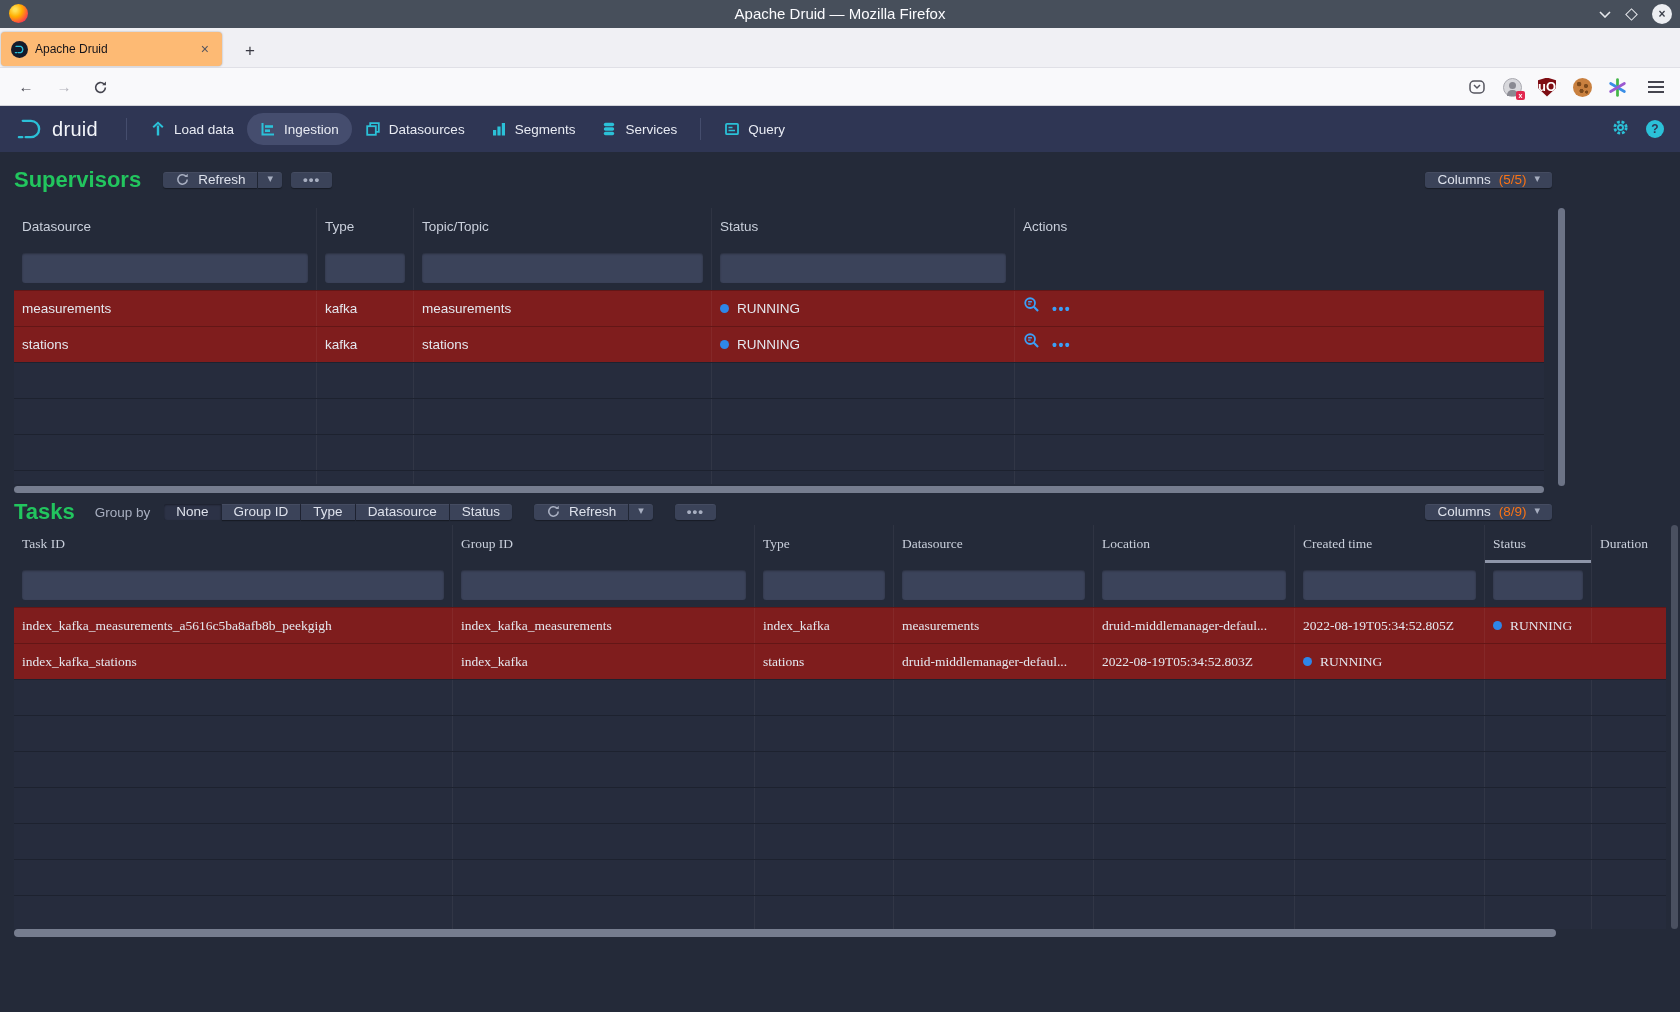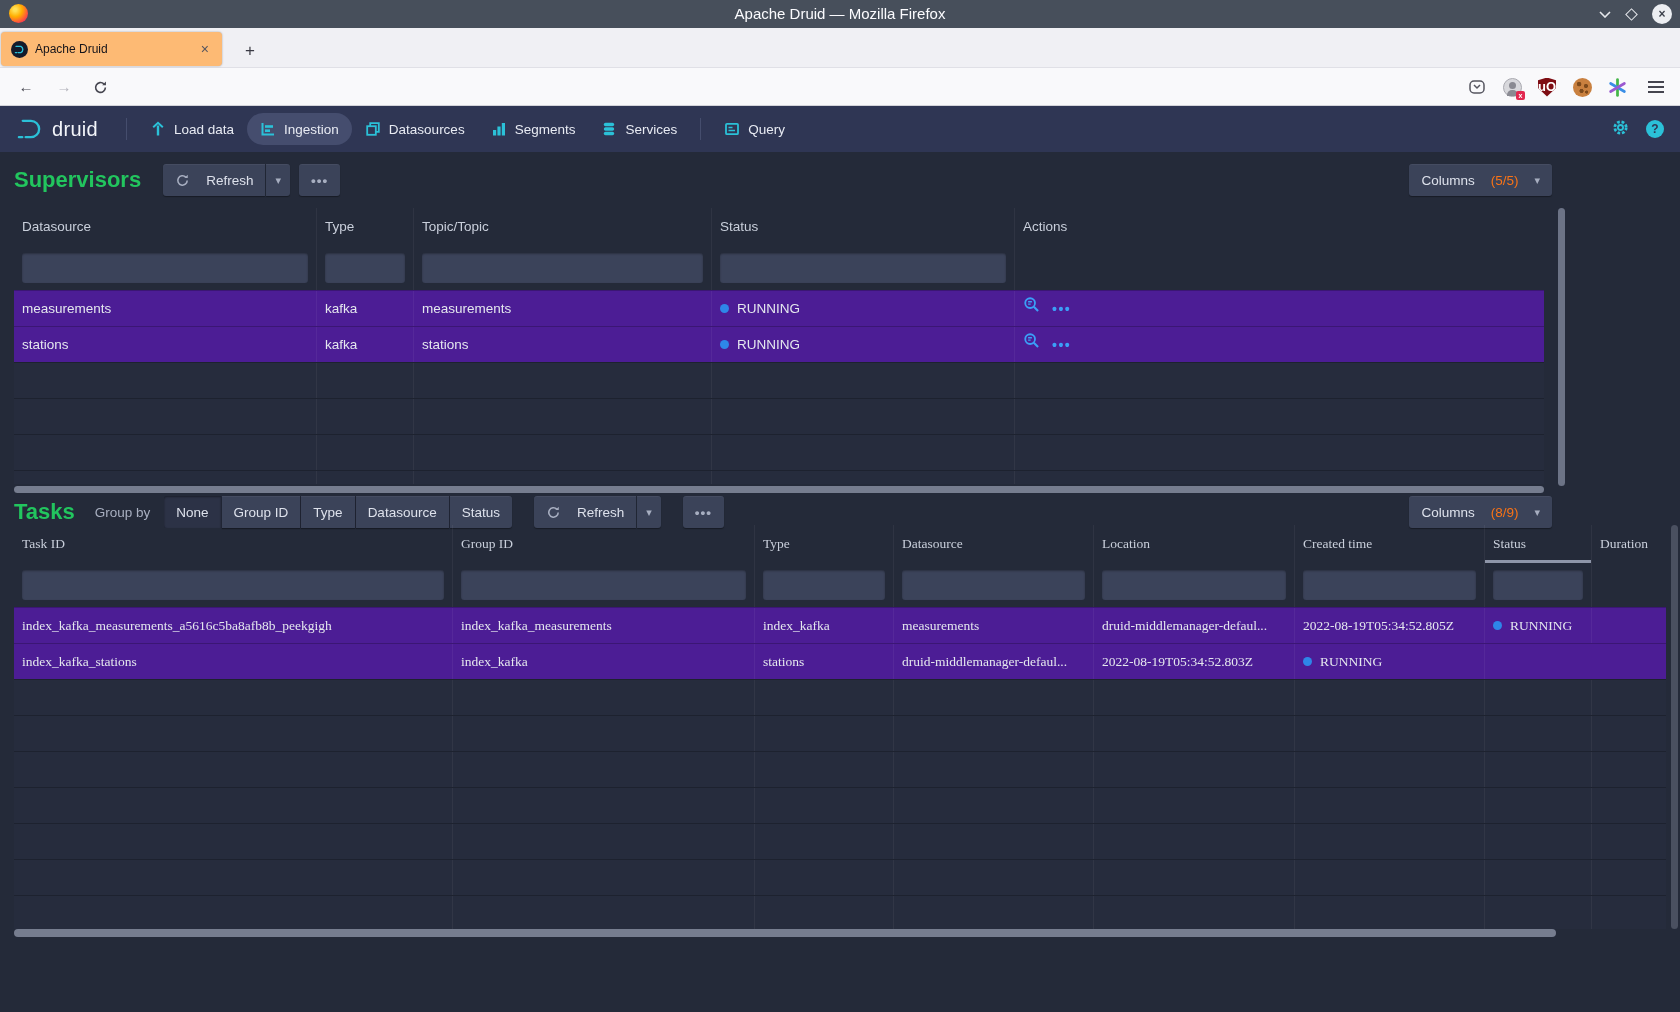--- a/index.html
+++ b/index.html
@@ -56,21 +56,21 @@
   .nav-divider { width:1px; height:22px; background:#454d6d; margin:0 10px; }
   .nav-item { display:flex; align-items:center; gap:8px; color:#e8ebf3; font-size:13.5px; padding:8px 13px; border-radius:18px; white-space:nowrap; }
   .nav-item.active { background:#454d6e;align-items:flex-end; }
   .appnav-right { margin-left:auto; display:flex; align-items:center; gap:16px; }
   .help-circle { width:18px; height:18px; border-radius:50%; background:#2bc1d8; color:#2f3654; font-size:12px; font-weight:bold; text-align:center; line-height:18px; }
 
   
   .content { position:absolute; top:152px; left:0; width:1680px; height:860px; background:#242a39; }
   .sec-header { position:absolute; left:0; width:1680px; display:flex; align-items:center; padding-left:14px; }
   .sec-title { color:#22c55e; font-size:22px; font-weight:600; }
-  .btn { height:32px; background:#3b4359; border-radius:3px; color:#dde1eb; font-size:13.5px; display:inline-flex; align-items:center; padding:0 12px; gap:16px;
+  .btn { height:16px; background:#3b4359; border-radius:3px; color:#dde1eb; font-size:13.5px; display:inline-flex; padding:0 12px; gap:8px;
     box-shadow:inset 0 1px 0 rgba(255,255,255,.05), 0 1px 1px rgba(0,0,0,.35); }
   .btn .caret { color:#a7aec0; font-size:11px; }
   .split { display:inline-flex; gap:1px; }
   .split .btn:first-child { border-radius:3px 0 0 3px; }
   .split .btn:last-child { border-radius:0 3px 3px 0; padding:0 9px; }
   .more-btn { letter-spacing:1px; color:#a7aec0; font-weight:bold; }
   .columns-btn { position:absolute; right:128px; }
   .columns-btn .cnt { color:#f97316; }
   .seg { display:inline-flex; gap:1px; background:#232838; border-radius:3px; }
   .seg .btn { border-radius:0; }
@@ -84,21 +84,21 @@
   .trow { display:grid; }
   .sup-cols { grid-template-columns:303px 97px 298px 303px auto; }
   .task-cols { grid-template-columns:439px 302px 139px 200px 201px 190px 107px auto;font-family:Liberation Serif, serif; }
   .c { padding:0 8px; border-right:1px solid rgba(255,255,255,.05); white-space:nowrap; overflow:hidden; }
   .trow .c:last-child { border-right:none; }
   .hrow { height:38px; line-height:38px; }
   .hrow .c { color:#c9cfdb; font-size:13.5px; }
   .hrow .c.sorted { box-shadow:inset 0 -3px 0 #8e95a8; }
   .frow { height:44px; }
   .fbox { margin-top:7px; height:30px; background:#3b435a; border-radius:3px; box-shadow:inset 0 1px 2px rgba(0,0,0,.3); }
-  .drow { height:36px; line-height:36px; background:#4c1d95; border-top:1px solid rgba(0,0,0,.22); color:#e4e7ee; font-size:13.5px; }
+  .drow { height:36px; line-height:36px; background:#7f1d1d; border-top:1px solid rgba(0,0,0,.22); color:#e4e7ee; font-size:13.5px; }
   .erow { height:36px; background:#262c3d; border-top:1px solid rgba(0,0,0,.22); }
   .status-cell { display:flex; align-items:center; gap:8px; }
   .dot { width:9px; height:9px; border-radius:50%; background:#2e86e8; flex:none; }
   .actions-cell { display:flex; align-items:center; gap:12px; }
   .blue-more { color:#3b9ff7; font-size:14px; font-weight:bold; letter-spacing:1.5px; line-height:36px; }
 
   .hscroll { position:absolute; height:7px; border-radius:4px; background:#767d8f; }
   .vscroll { position:absolute; width:7px; border-radius:4px; }
   .icon-16 { display:block; }
 </style>

